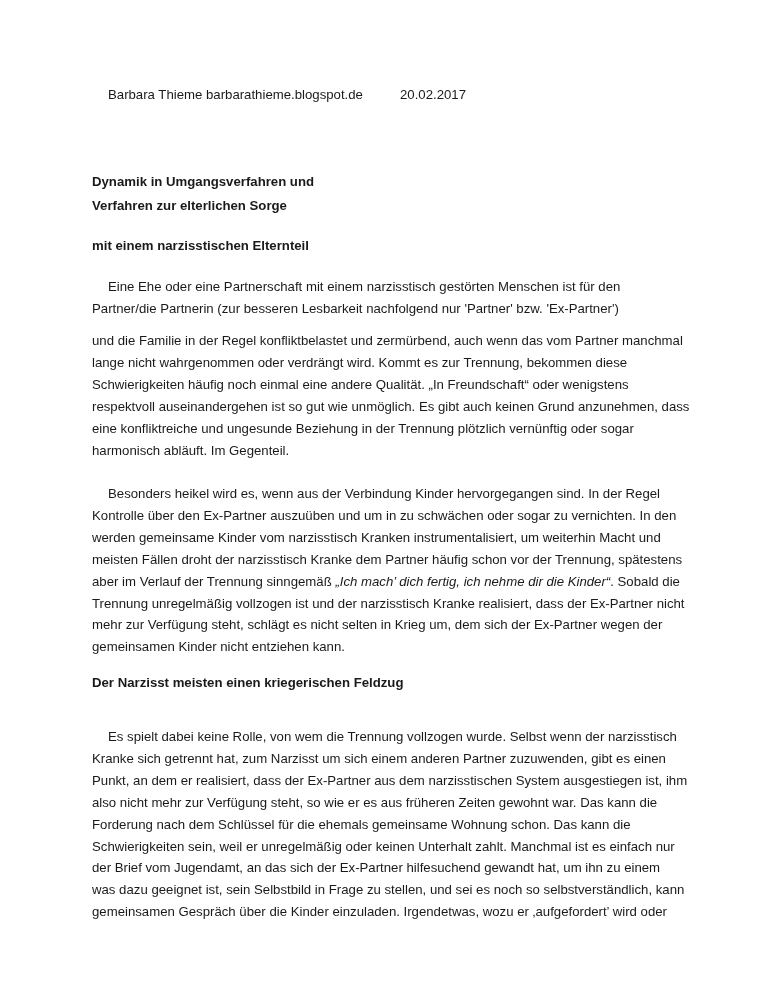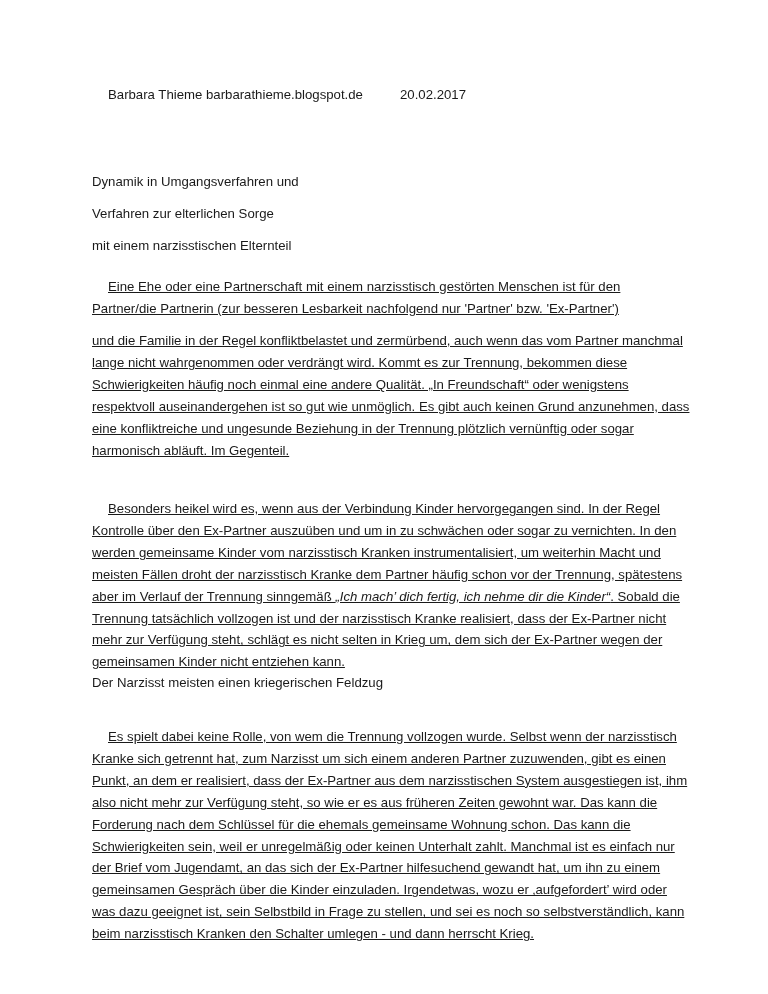--- a/index.html
+++ b/index.html
@@ -32,83 +32,81 @@
       position: absolute;
       top: 87px;
       left: 0;
       white-space: nowrap;
       line-height: 16px;
     }
     .header-row span {
       position: absolute;
       top: 0;
     }
-    .bold { font-weight: normal; }
+    .bold { font-weight: bold; }
     .italic { font-style: italic; }
     .para {
       position: absolute;
       left: 0;
       width: 600px;
       line-height: 21.9px;
-      text-decoration: underline;
     }
     .para .l {
       display: block;
       white-space: nowrap;
     }
     .indent { padding-left: 16px; }
   </style>
 </head>
 <body>
 
 <div class="page">
 
   <div class="header-row">
     <span style="left:16px">Barbara Thieme</span>
     <span style="left:114px">barbarathieme.blogspot.de</span>
     <span style="left:308px">20.02.2017</span>
   </div>
 
   <div class="line bold" style="top:174px">Dynamik in Umgangsverfahren und</div>
-  <div class="line bold" style="top:206px">Verfahren zur elterlichen Sorge</div>
+  <div class="line bold" style="top:198px">Verfahren zur elterlichen Sorge</div>
   <div class="line bold" style="top:238px">mit einem narzisstischen Elternteil</div>
 
   <div class="para" style="top:276px">
     <span class="l indent">Eine Ehe oder eine Partnerschaft mit einem narzisstisch gestörten Menschen ist für den</span>
     <span class="l">Partner/die Partnerin (zur besseren Lesbarkeit nachfolgend nur 'Partner' bzw. 'Ex-Partner')</span>
   </div>
 
   <div class="para" style="top:330px">
     <span class="l">und die Familie in der Regel konfliktbelastet und zermürbend, auch wenn das vom Partner manchmal</span>
     <span class="l">lange nicht wahrgenommen oder verdrängt wird. Kommt es zur Trennung, bekommen diese</span>
     <span class="l">Schwierigkeiten häufig noch einmal eine andere Qualität. „In Freundschaft“ oder wenigstens</span>
     <span class="l">respektvoll auseinandergehen ist so gut wie unmöglich. Es gibt auch keinen Grund anzunehmen, dass</span>
     <span class="l">eine konfliktreiche und ungesunde Beziehung in der Trennung plötzlich vernünftig oder sogar</span>
     <span class="l">harmonisch abläuft. Im Gegenteil.</span>
   </div>
 
-  <div class="para" style="top:498px">
+  <div class="para" style="top:483px">
     <span class="l indent">Besonders heikel wird es, wenn aus der Verbindung Kinder hervorgegangen sind. In der Regel</span>
     <span class="l">Kontrolle über den Ex-Partner auszuüben und um in zu schwächen oder sogar zu vernichten. In den</span>
     <span class="l">werden gemeinsame Kinder vom narzisstisch Kranken instrumentalisiert, um weiterhin Macht und</span>
     <span class="l">meisten Fällen droht der narzisstisch Kranke dem Partner häufig schon vor der Trennung, spätestens</span>
     <span class="l"><span>aber im Verlauf der Trennung sinngemäß </span><span class="italic">„Ich mach’ dich fertig, ich nehme dir die Kinder“</span><span>. Sobald die</span></span>
-    <span class="l">Trennung tatsächlich vollzogen ist und der narzisstisch Kranke realisiert, dass der Ex-Partner nicht</span>
+    <span class="l">Trennung unregelmäßig vollzogen ist und der narzisstisch Kranke realisiert, dass der Ex-Partner nicht</span>
     <span class="l">mehr zur Verfügung steht, schlägt es nicht selten in Krieg um, dem sich der Ex-Partner wegen der</span>
     <span class="l">gemeinsamen Kinder nicht entziehen kann.</span>
   </div>
 
   <div class="line bold" style="top:675px">Der Narzisst meisten einen kriegerischen Feldzug</div>
 
   <div class="para" style="top:726px">
     <span class="l indent">Es spielt dabei keine Rolle, von wem die Trennung vollzogen wurde. Selbst wenn der narzisstisch</span>
     <span class="l">Kranke sich getrennt hat, zum Narzisst um sich einem anderen Partner zuzuwenden, gibt es einen</span>
     <span class="l">Punkt, an dem er realisiert, dass der Ex-Partner aus dem narzisstischen System ausgestiegen ist, ihm</span>
     <span class="l">also nicht mehr zur Verfügung steht, so wie er es aus früheren Zeiten gewohnt war. Das kann die</span>
     <span class="l">Forderung nach dem Schlüssel für die ehemals gemeinsame Wohnung schon. Das kann die</span>
     <span class="l">Schwierigkeiten sein, weil er unregelmäßig oder keinen Unterhalt zahlt. Manchmal ist es einfach nur</span>
     <span class="l">der Brief vom Jugendamt, an das sich der Ex-Partner hilfesuchend gewandt hat, um ihn zu einem</span>
+    <span class="l">was dazu geeignet ist, sein Selbstbild in Frage zu stellen, und sei es noch so selbstverständlich, kann</span>
     <span class="l">gemeinsamen Gespräch über die Kinder einzuladen. Irgendetwas, wozu er ‚aufgefordert’ wird oder</span>
-    <span class="l">was dazu geeignet ist, sein Selbstbild in Frage zu stellen, und sei es noch so selbstverständlich, kann</span>
-    <span class="l">beim narzisstisch Kranken den Schalter umlegen - und dann herrscht Krieg.</span>
   </div>
 
 </div>
 
 </body></html>

